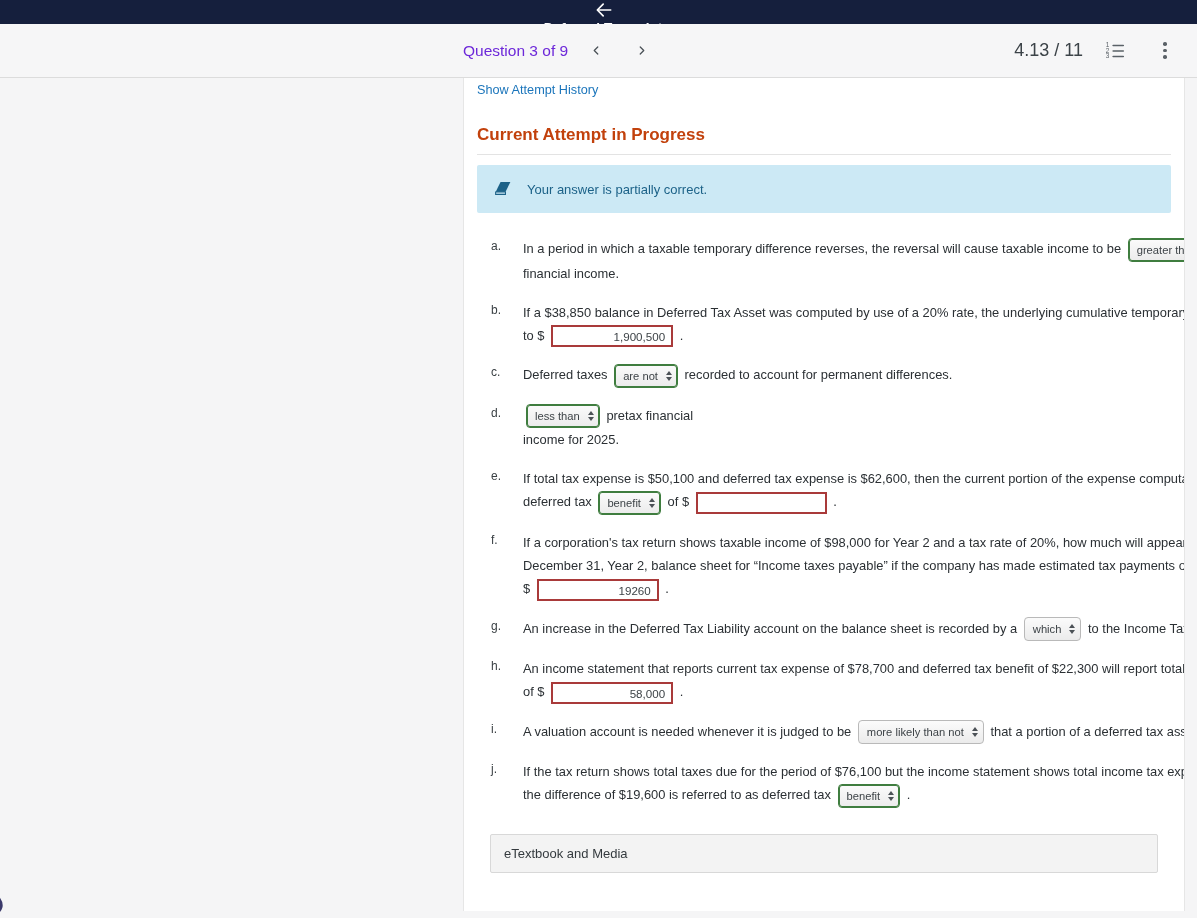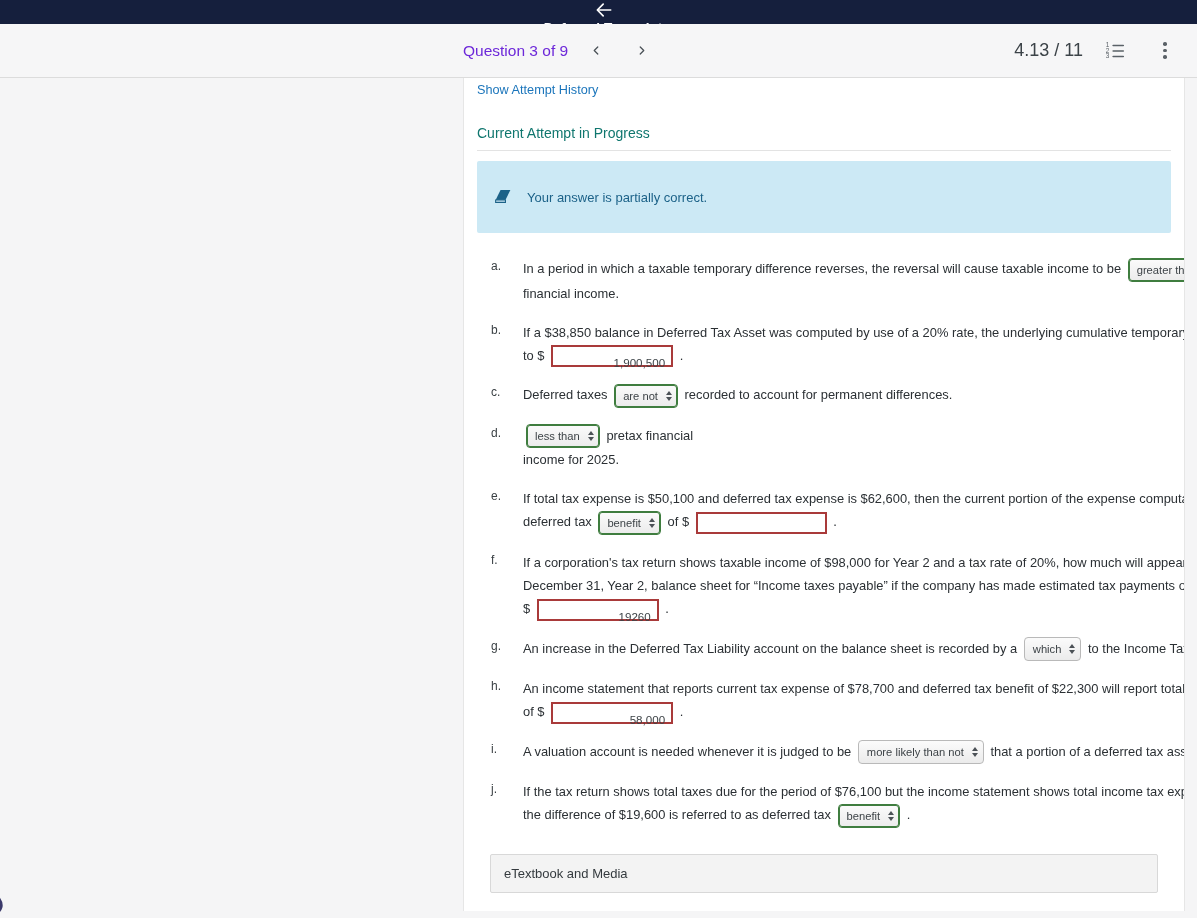--- a/index.html
+++ b/index.html
@@ -79,30 +79,30 @@
     overflow: hidden;
   }
   .panel-inner { padding: 0 13px 0 13px; }
 
   .attempt-link {
     color:#1b75bb; font-size:12.7px; text-decoration:none;
     display:inline-block; margin-top: 5px; cursor:pointer;
   }
 
   .section-title {
-    font-size:14px; font-weight:400; color:#0f766e;
+    font-size:17px; font-weight:700; color:#c2410c;
     margin-top: 27px;
   }
   .hr { border-top:1px solid #e3e3e3; margin-top: 9px; }
 
   .alert {
     margin: 10px 0 0 0;
     background:#cce9f5;
     display:flex; align-items:center; gap: 14px;
-    padding: 25px 16px;
+    padding: 13px 16px;
     border-radius: 2px;
   }
   .alert-text { color:#1c6288; font-size:13px; }
 
   .prompt { font-size:12.9px; color:#2b3034; margin: 33px 0 0 13px; }
 
   
   .qlist { margin-top: 24px; }
   .qrow { display:flex; margin-bottom: 16px; }
   .qletter {
@@ -140,21 +140,21 @@
   .sel .spin i.up { border-bottom:4px solid #4b5156; }
   .sel .spin i.dn { border-top:4px solid #4b5156; }
 
   .tbox {
     display:inline-block; vertical-align: middle;
     width: 122px; height: 22px;
     border: 2px solid #a93a3a;
     background:#fff;
     font-size:11.6px; color:#3d4347;
     text-align:right;
-    padding: 8px 6px 2px 4px;
+    padding: 2px 6px 2px 4px;
     margin: 0 3px;
     line-height: 16px;
     cursor: text;
   }
   .tbox.wide { width: 131px; }
 
   
   .etext {
     margin: 26px 13px 0 13px;
     border:1px solid #d8d8d8;

